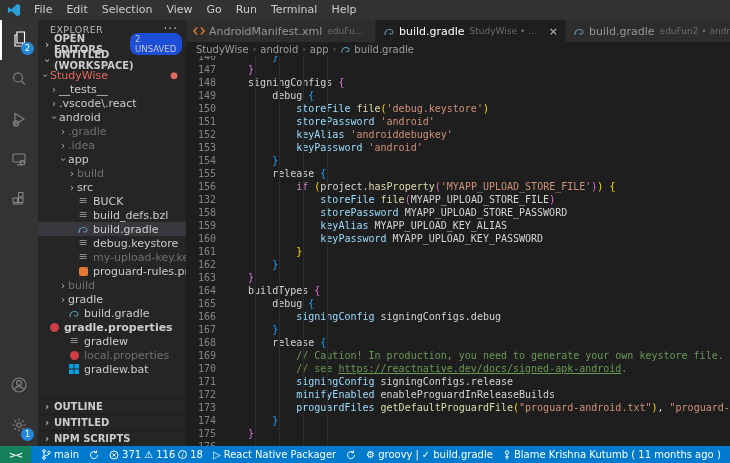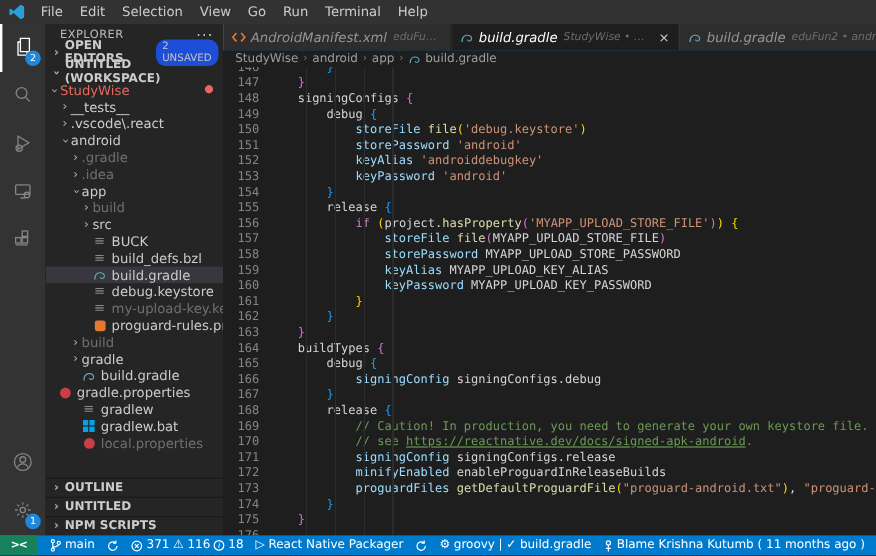--- a/index.html
+++ b/index.html
@@ -37,21 +37,21 @@
   .trow { height:14px; display:flex; align-items:center; font-size:11px; color:#cccccc; white-space:nowrap; position:relative; cursor:default; }
   .trow.sel { background:#37373d; }
   .trow.dim > .tlabel { color:#707070; }
   .trow.red > .tlabel { color:#e5695e; }
   .chev { display:inline-block; width:10px; flex:none; color:#b0b0b0; font-size:10px; text-align:center; }
   .chev.open { transform:rotate(90deg); }
   .ficon { width:12px; height:12px; flex:none; margin-right:4px; display:inline-flex; align-items:center; justify-content:center; font-size:10px; }
   .tdot { position:absolute; right:8px; color:#e5695e; font-size:9px; }
   
   #editorcol { flex:1; display:flex; flex-direction:column; min-width:0; background:#1e1e1e; }
-  #tabbar { height:22px; background:#0ea5e9; display:flex; flex:none; overflow:hidden;font-style:italic; }
+  #tabbar { height:22px; background:#f0abfc; display:flex; flex:none; overflow:hidden; }
   .tab { display:flex; align-items:center; padding:0 7px; background:#2d2d2d; border-right:1px solid #252526; font-size:11px; color:#969696; white-space:nowrap; max-width:190px; }
   .tab.active { background:#1e1e1e; color:#ffffff; }
   .tab .ficon { margin-right:4px; }
   .tab .detail { font-size:9px; color:#6d6d6d; margin-left:5px; overflow:hidden; text-overflow:ellipsis; }
   .tab .close { margin-left:7px; color:#c5c5c5; font-size:11px; }
   #breadcrumb { height:14px; display:flex; align-items:center; padding-left:10px; font-size:10px; color:#9d9d9d; flex:none; background:#1e1e1e; }
   #breadcrumb .bc-sep { margin:0 4px; color:#7a7a7a; font-size:9px; }
   #breadcrumb .ficon { width:11px; height:11px; margin-right:3px; }
   
   #code { flex:1; position:relative; overflow:hidden; font-family:"DejaVu Sans Mono","Liberation Mono",monospace; font-size:10px; }
@@ -255,52 +255,52 @@
           </div>
           <div class="trow" style="padding-left: 20px;">
             <span class="chev"></span>
             <span class="ficon">
               <svg width="12" height="12" viewBox="0 0 12 12">
                 <path d="M1.5 9.5c0-3.4 1.9-5.6 5-5.6 2.4 0 4 1.4 4 3.2 0 1.5-1 2.5-2.4 2.5-1.1 0-1.9-.7-1.9-1.7h1c0 .5.4.8.9.8.8 0 1.4-.7 1.4-1.6 0-1.2-1.2-2.3-3-2.3-2.5 0-3.9 1.7-3.9 4.7v.5h-1.1z" fill="#62a0b8"></path>
               </svg>
             </span>
             <span class="tlabel">build.gradle</span>
           </div>
-          <div class="trow" style="">
+          <div class="trow" style=" font-weight: bold;">
             <span class="chev"></span>
             <span class="ficon">
               <span style="width:9px;height:9px;background:#cc3e44;border-radius:50%;display:inline-block;"></span>
             </span>
             <span class="tlabel">gradle.properties</span>
           </div>
           <div class="trow" style="padding-left: 20px;">
             <span class="chev"></span>
             <span class="ficon">
               <span style="color:#8a8a8a;font-size:11px;line-height:10px;">≡</span>
             </span>
             <span class="tlabel">gradlew</span>
+          </div>
+          <div class="trow dim" style="padding-left: 20px;">
+            <span class="chev"></span>
+            <span class="ficon">
+              <span style="width:9px;height:9px;background:#cc3e44;border-radius:50%;display:inline-block;"></span>
+            </span>
+            <span class="tlabel">local.properties</span>
           </div>
           <div class="trow" style="padding-left: 20px;">
             <span class="chev"></span>
             <span class="ficon">
               <svg width="10" height="10" viewBox="0 0 10 10">
                 <rect x="0" y="0" width="4.5" height="4.5" fill="#00a2e8"></rect>
                 <rect x="5.5" y="0" width="4.5" height="4.5" fill="#00a2e8"></rect>
                 <rect x="0" y="5.5" width="4.5" height="4.5" fill="#00a2e8"></rect>
                 <rect x="5.5" y="5.5" width="4.5" height="4.5" fill="#00a2e8"></rect>
               </svg>
             </span>
             <span class="tlabel">gradlew.bat</span>
-          </div>
-          <div class="trow dim" style="padding-left: 20px;">
-            <span class="chev"></span>
-            <span class="ficon">
-              <span style="width:9px;height:9px;background:#cc3e44;border-radius:50%;display:inline-block;"></span>
-            </span>
-            <span class="tlabel">local.properties</span>
           </div>
         </div>
       <div id="sb-bottom">
           <div class="sb-section sb-bottom">
             <span class="chev">›</span>
             <span>OUTLINE</span>
           </div>
           <div class="sb-section sb-bottom">
             <span class="chev">›</span>
             <span>UNTITLED</span>
@@ -364,21 +364,21 @@
             <div class="cline"><span class="lnum">147</span><span class="ltext"><span class="tk-b2">    }</span></span></div>
             <div class="cline"><span class="lnum">148</span><span class="ltext"><span class="tk-pl">    signingConfigs </span><span class="tk-b2">{</span></span></div>
             <div class="cline"><span class="lnum">149</span><span class="ltext"><span class="tk-pl">        debug </span><span class="tk-b3">{</span></span></div>
             <div class="cline"><span class="lnum">150</span><span class="ltext"><span class="tk-prop">            storeFile </span><span class="tk-fn">file</span><span class="tk-b1">(</span><span class="tk-str">'debug.keystore'</span><span class="tk-b1">)</span></span></div>
             <div class="cline"><span class="lnum">151</span><span class="ltext"><span class="tk-prop">            storePassword </span><span class="tk-str">'android'</span></span></div>
             <div class="cline"><span class="lnum">152</span><span class="ltext"><span class="tk-prop">            keyAlias </span><span class="tk-str">'androiddebugkey'</span></span></div>
             <div class="cline"><span class="lnum">153</span><span class="ltext"><span class="tk-prop">            keyPassword </span><span class="tk-str">'android'</span></span></div>
             <div class="cline"><span class="lnum">154</span><span class="ltext"><span class="tk-b3">        }</span></span></div>
             <div class="cline"><span class="lnum">155</span><span class="ltext"><span class="tk-pl">        release </span><span class="tk-b3">{</span></span></div>
             <div class="cline"><span class="lnum">156</span><span class="ltext"><span class="tk-pl">            </span><span class="tk-kw">if</span><span class="tk-pl"> </span><span class="tk-b1">(</span><span class="tk-pl">project.</span><span class="tk-fn">hasProperty</span><span class="tk-b2">(</span><span class="tk-str">'MYAPP_UPLOAD_STORE_FILE'</span><span class="tk-b2">)</span><span class="tk-b1">)</span><span class="tk-pl"> </span><span class="tk-b1">{</span></span></div>
-            <div class="cline"><span class="lnum">157</span><span class="ltext"><span class="tk-prop">                storeFile </span><span class="tk-fn">file</span><span class="tk-b2">(</span><span class="tk-pl">MYAPP_UPLOAD_STORE_FILE</span><span class="tk-b2">)</span></span></div>
+            <div class="cline"><span class="lnum">132</span><span class="ltext"><span class="tk-prop">                storeFile </span><span class="tk-fn">file</span><span class="tk-b2">(</span><span class="tk-pl">MYAPP_UPLOAD_STORE_FILE</span><span class="tk-b2">)</span></span></div>
             <div class="cline"><span class="lnum">158</span><span class="ltext"><span class="tk-prop">                storePassword </span><span class="tk-pl">MYAPP_UPLOAD_STORE_PASSWORD</span></span></div>
             <div class="cline"><span class="lnum">159</span><span class="ltext"><span class="tk-prop">                keyAlias </span><span class="tk-pl">MYAPP_UPLOAD_KEY_ALIAS</span></span></div>
             <div class="cline"><span class="lnum">160</span><span class="ltext"><span class="tk-prop">                keyPassword </span><span class="tk-pl">MYAPP_UPLOAD_KEY_PASSWORD</span></span></div>
             <div class="cline"><span class="lnum">161</span><span class="ltext"><span class="tk-b1">            }</span></span></div>
             <div class="cline"><span class="lnum">162</span><span class="ltext"><span class="tk-b3">        }</span></span></div>
             <div class="cline"><span class="lnum">163</span><span class="ltext"><span class="tk-b2">    }</span></span></div>
             <div class="cline"><span class="lnum">164</span><span class="ltext"><span class="tk-pl">    buildTypes </span><span class="tk-b2">{</span></span></div>
             <div class="cline"><span class="lnum">165</span><span class="ltext"><span class="tk-pl">        debug </span><span class="tk-b3">{</span></span></div>
             <div class="cline"><span class="lnum">166</span><span class="ltext"><span class="tk-prop">            signingConfig </span><span class="tk-pl">signingConfigs.debug</span></span></div>
             <div class="cline"><span class="lnum">167</span><span class="ltext"><span class="tk-b3">        }</span></span></div>

